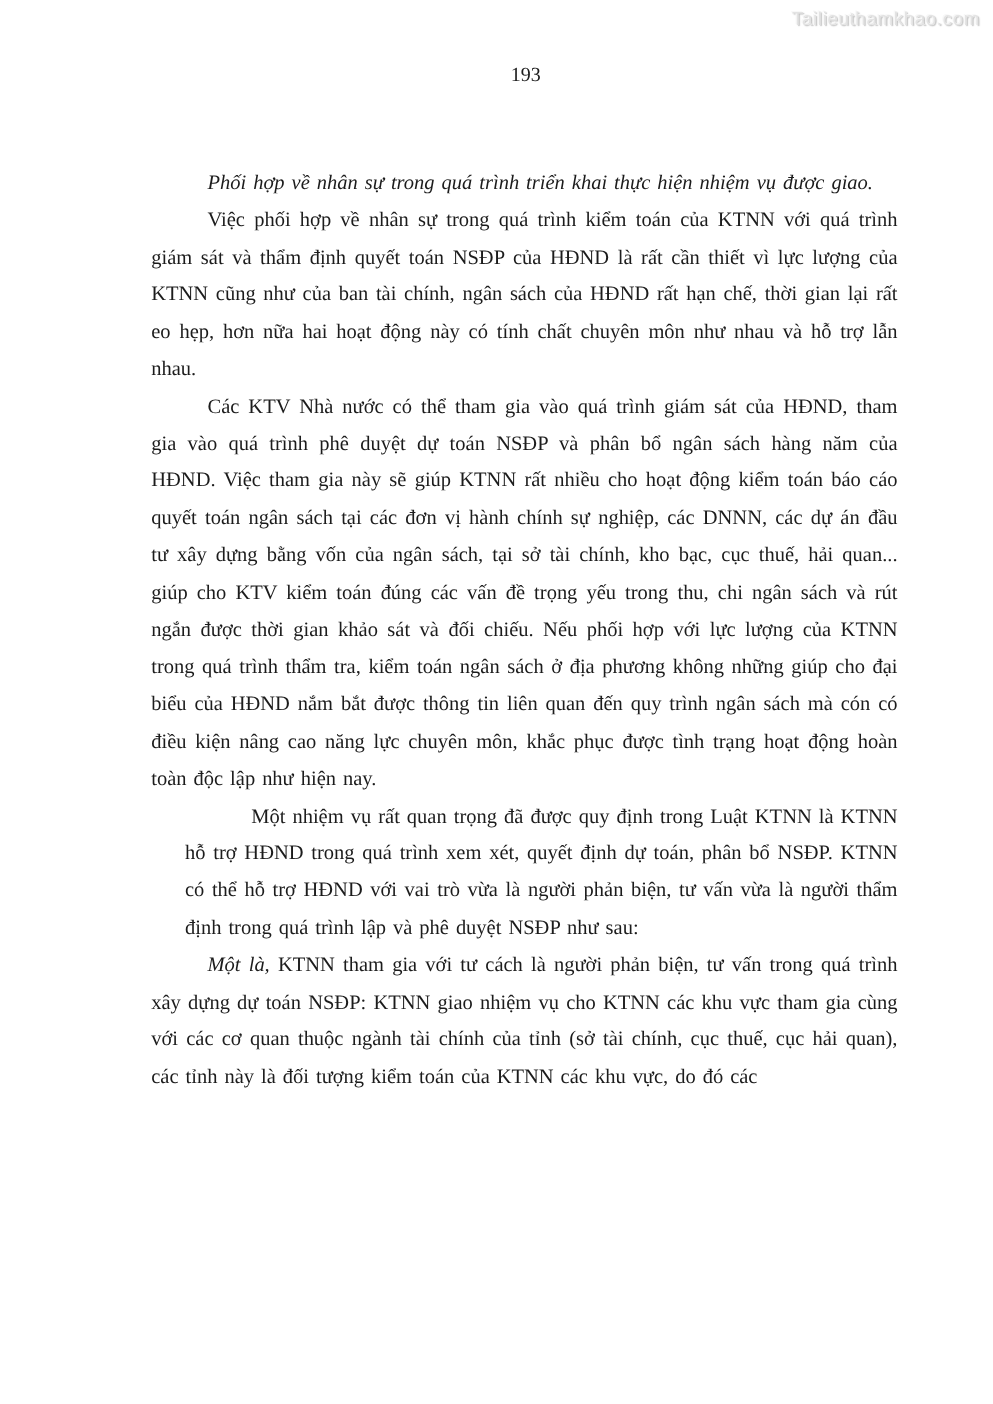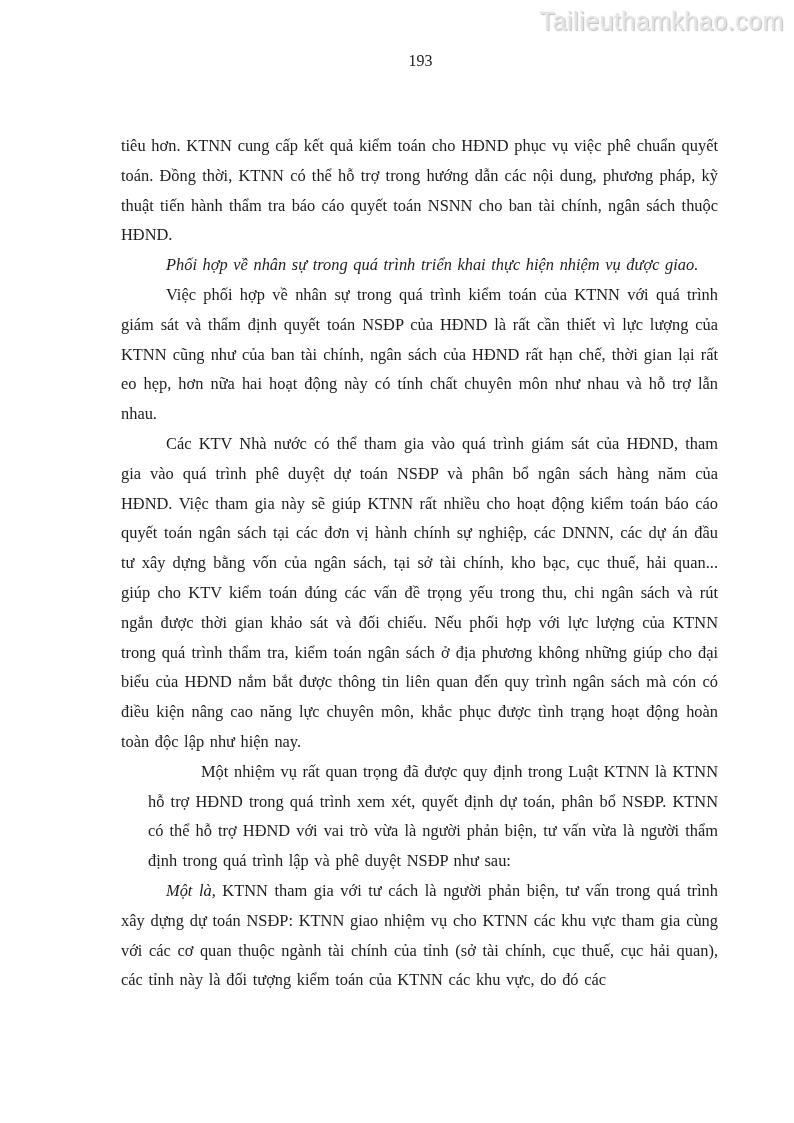--- a/index.html
+++ b/index.html
@@ -10,21 +10,21 @@
     position: relative;
     overflow: hidden;
     font-family: "Liberation Serif", serif;
     color: #1c1c1c;
   }
   .watermark {
     position: absolute;
     top: 7px;
     right: 10px;
     font-family: "Liberation Sans", sans-serif;
-    font-size: 25px;
+    font-size: 15px;
     letter-spacing: 0.5px;
     color: #e3e3e3;
     text-shadow: -1px -1px 0 #f8f8f8, 1px 1px 1px #bfbfbf;
     user-select: none;
   }
   .page-number {
     position: absolute;
     top: 52px;
     left: 122px;
     width: 597px;
@@ -51,21 +51,20 @@
 <body>
 
 <div class="page">
 
   <div class="watermark">Tailieuthamkhao.com</div>
 
   <div class="page-number">193</div>
 
   <div class="content">
 
-    <p class="para">tiêu hơn. KTNN cung cấp kết quả kiểm toán cho HĐND phục vụ việc phê chuẩn quyết toán. Đồng thời, KTNN có thể hỗ trợ trong hướng dẫn các nội dung, phương pháp, kỹ thuật tiến hành thẩm tra báo cáo quyết toán NSNN cho ban tài chính, ngân sách thuộc HĐND.</p>
 
     <p class="para indent italic">Phối hợp về nhân sự trong quá trình triển khai thực hiện nhiệm vụ được giao.</p>
 
     <p class="para indent">Việc phối hợp về nhân sự trong quá trình kiểm toán của KTNN với quá trình giám sát và thẩm định quyết toán NSĐP của HĐND là rất cần thiết vì lực lượng của KTNN cũng như của ban tài chính, ngân sách của HĐND rất hạn chế, thời gian lại rất eo hẹp, hơn nữa hai hoạt động này có tính chất chuyên môn như nhau và hỗ trợ lẫn nhau.</p>
 
     <p class="para indent">Các KTV Nhà nước có thể tham gia vào quá trình giám sát của HĐND, tham gia vào quá trình phê duyệt dự toán NSĐP và phân bổ ngân sách hàng năm của HĐND. Việc tham gia này sẽ giúp KTNN rất nhiều cho hoạt động kiểm toán báo cáo quyết toán ngân sách tại các đơn vị hành chính sự nghiệp, các DNNN, các dự án đầu tư xây dựng bằng vốn của ngân sách, tại sở tài chính, kho bạc, cục thuế, hải quan... giúp cho KTV kiểm toán đúng các vấn đề trọng yếu trong thu, chi ngân sách và rút ngắn được thời gian khảo sát và đối chiếu. Nếu phối hợp với lực lượng của KTNN trong quá trình thẩm tra, kiểm toán ngân sách ở địa phương không những giúp cho đại biểu của HĐND nắm bắt được thông tin liên quan đến quy trình ngân sách mà cón có điều kiện nâng cao năng lực chuyên môn, khắc phục được tình trạng hoạt động hoàn toàn độc lập như hiện nay.</p>
 
     <p class="para indent-lg">Một nhiệm vụ rất quan trọng đã được quy định trong Luật KTNN là KTNN hỗ trợ HĐND trong quá trình xem xét, quyết định dự toán, phân bổ NSĐP. KTNN có thể hỗ trợ HĐND với vai trò vừa là người phản biện, tư vấn vừa là người thẩm định trong quá trình lập và phê duyệt NSĐP như sau:</p>
 
     <p class="para indent"><span class="italic">Một là,</span><span> KTNN tham gia với tư cách là người phản biện, tư vấn trong quá trình xây dựng dự toán NSĐP: KTNN giao nhiệm vụ cho KTNN các khu vực tham gia cùng với các cơ quan thuộc ngành tài chính của tỉnh (sở tài chính, cục thuế, cục hải quan), các tỉnh này là đối tượng kiểm toán của KTNN các khu vực, do đó các</span></p>

